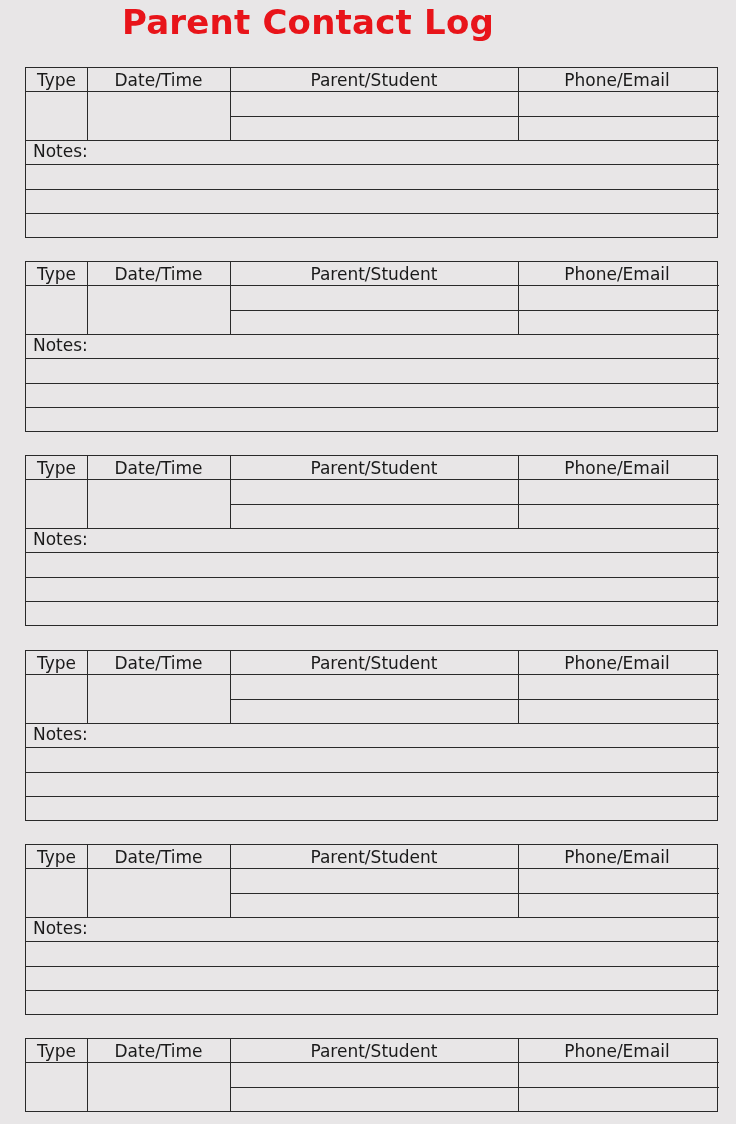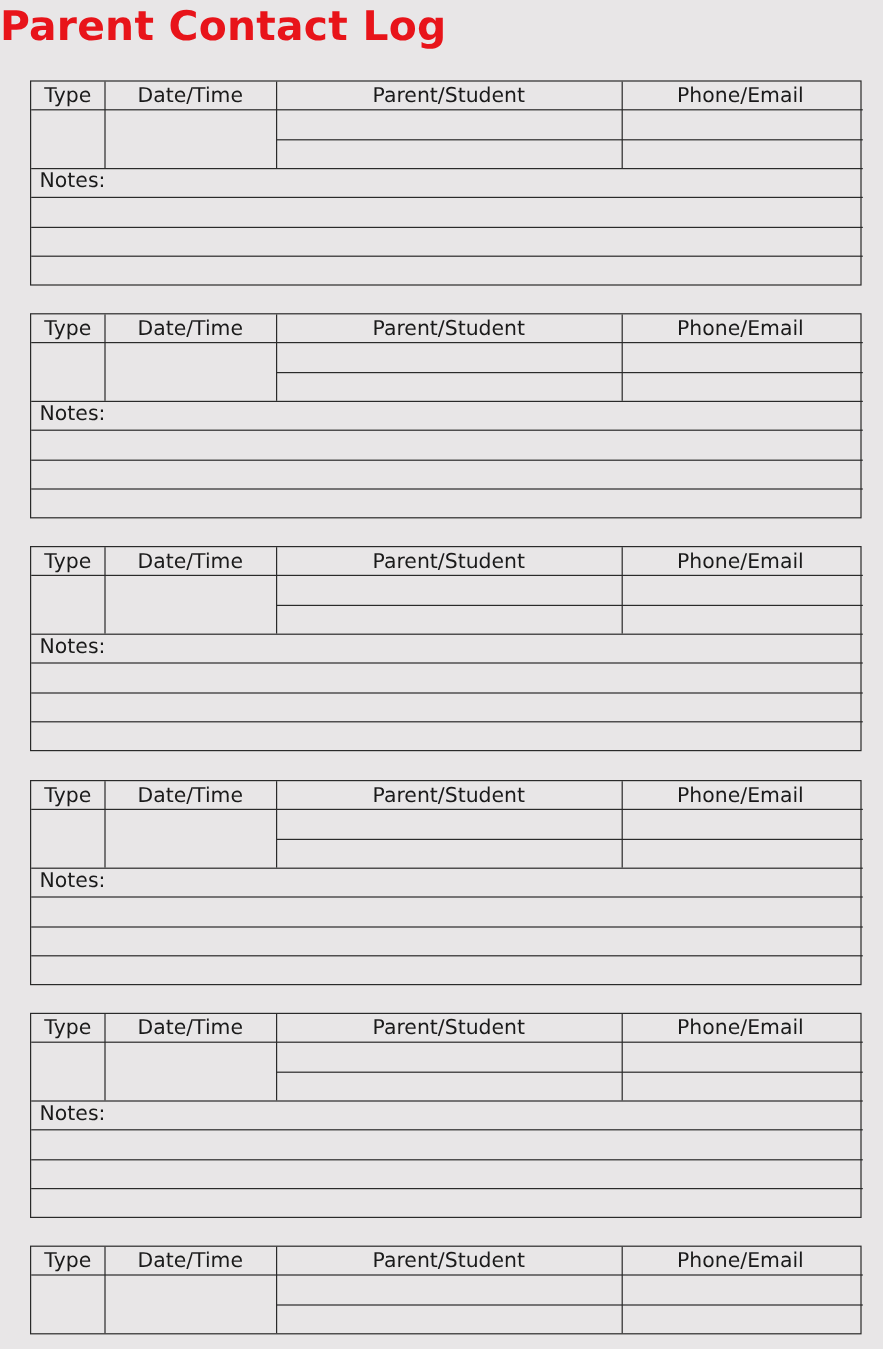--- a/index.html
+++ b/index.html
@@ -4,20 +4,21 @@
 <style>
   html, body { margin: 0; padding: 0; }
   body {
     width: 736px; height: 1124px; overflow: hidden;
     background: #e8e6e7;
     font-family: "DejaVu Sans", sans-serif;
     position: relative;
   }
   .title {
     position: absolute; left: 0; top: 0; width: 616px;
+    text-align: center;
     color: #e8141a;
     font-family: "DejaVu Sans", sans-serif;
     font-weight: bold;
     font-size: 34px;
     line-height: 44px;
     letter-spacing: 0.2px;
   }
   .block {
     position: absolute; left: 25px; width: 693px;
     border: 1.5px solid #2a2a2a;

